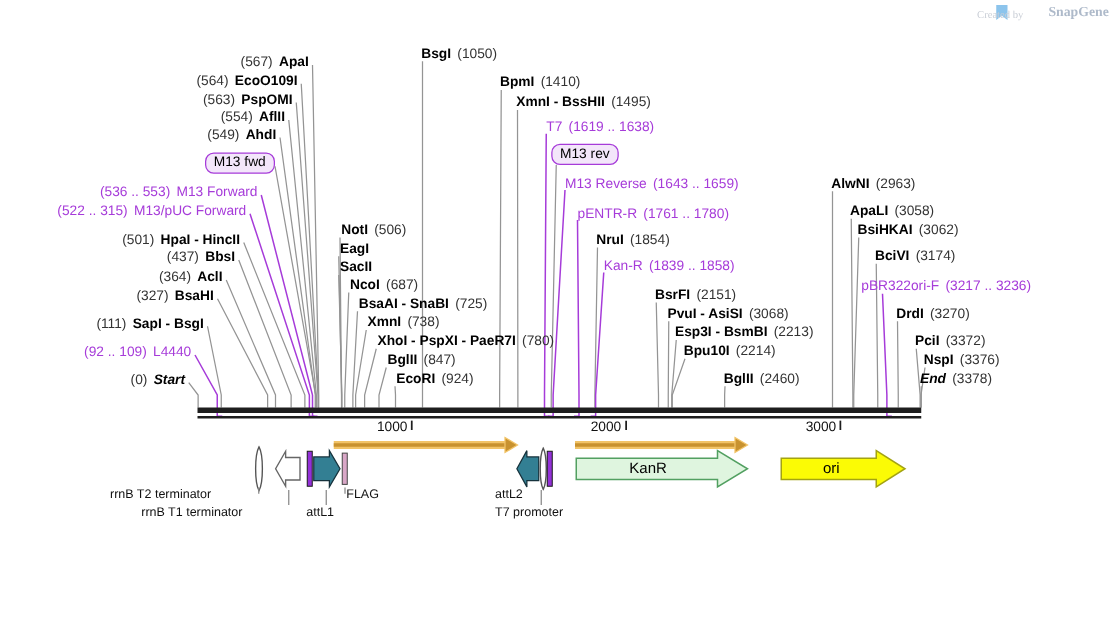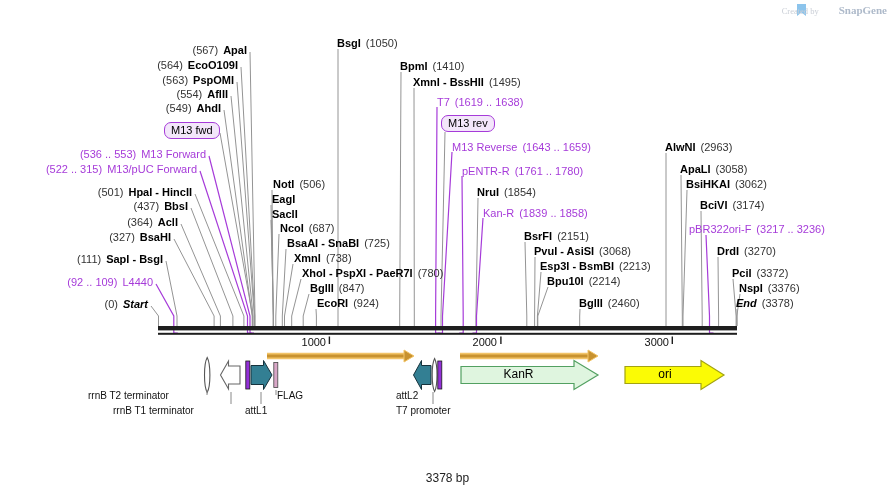--- a/index.html
+++ b/index.html
@@ -334,15 +334,14 @@
 
   <div class="feat" style="left:88px;top:390px">rrnB T2 terminator</div>
   <div class="feat" style="left:113px;top:405px">rrnB T1 terminator</div>
   <div class="feat" style="left:245px;top:405px">attL1</div>
   <div class="feat" style="left:277px;top:390px">FLAG</div>
   <div class="feat" style="left:396px;top:390px">attL2</div>
   <div class="feat" style="left:396px;top:405px">T7 promoter</div>
   <div class="arrowlbl" style="left:461px;width:115px;top:367px">KanR</div>
   <div class="arrowlbl" style="left:625px;width:80px;top:367px">ori</div>
 
-  <div class="subtitle">3378 bp</div>
 
 </div>
 
 </body></html>

